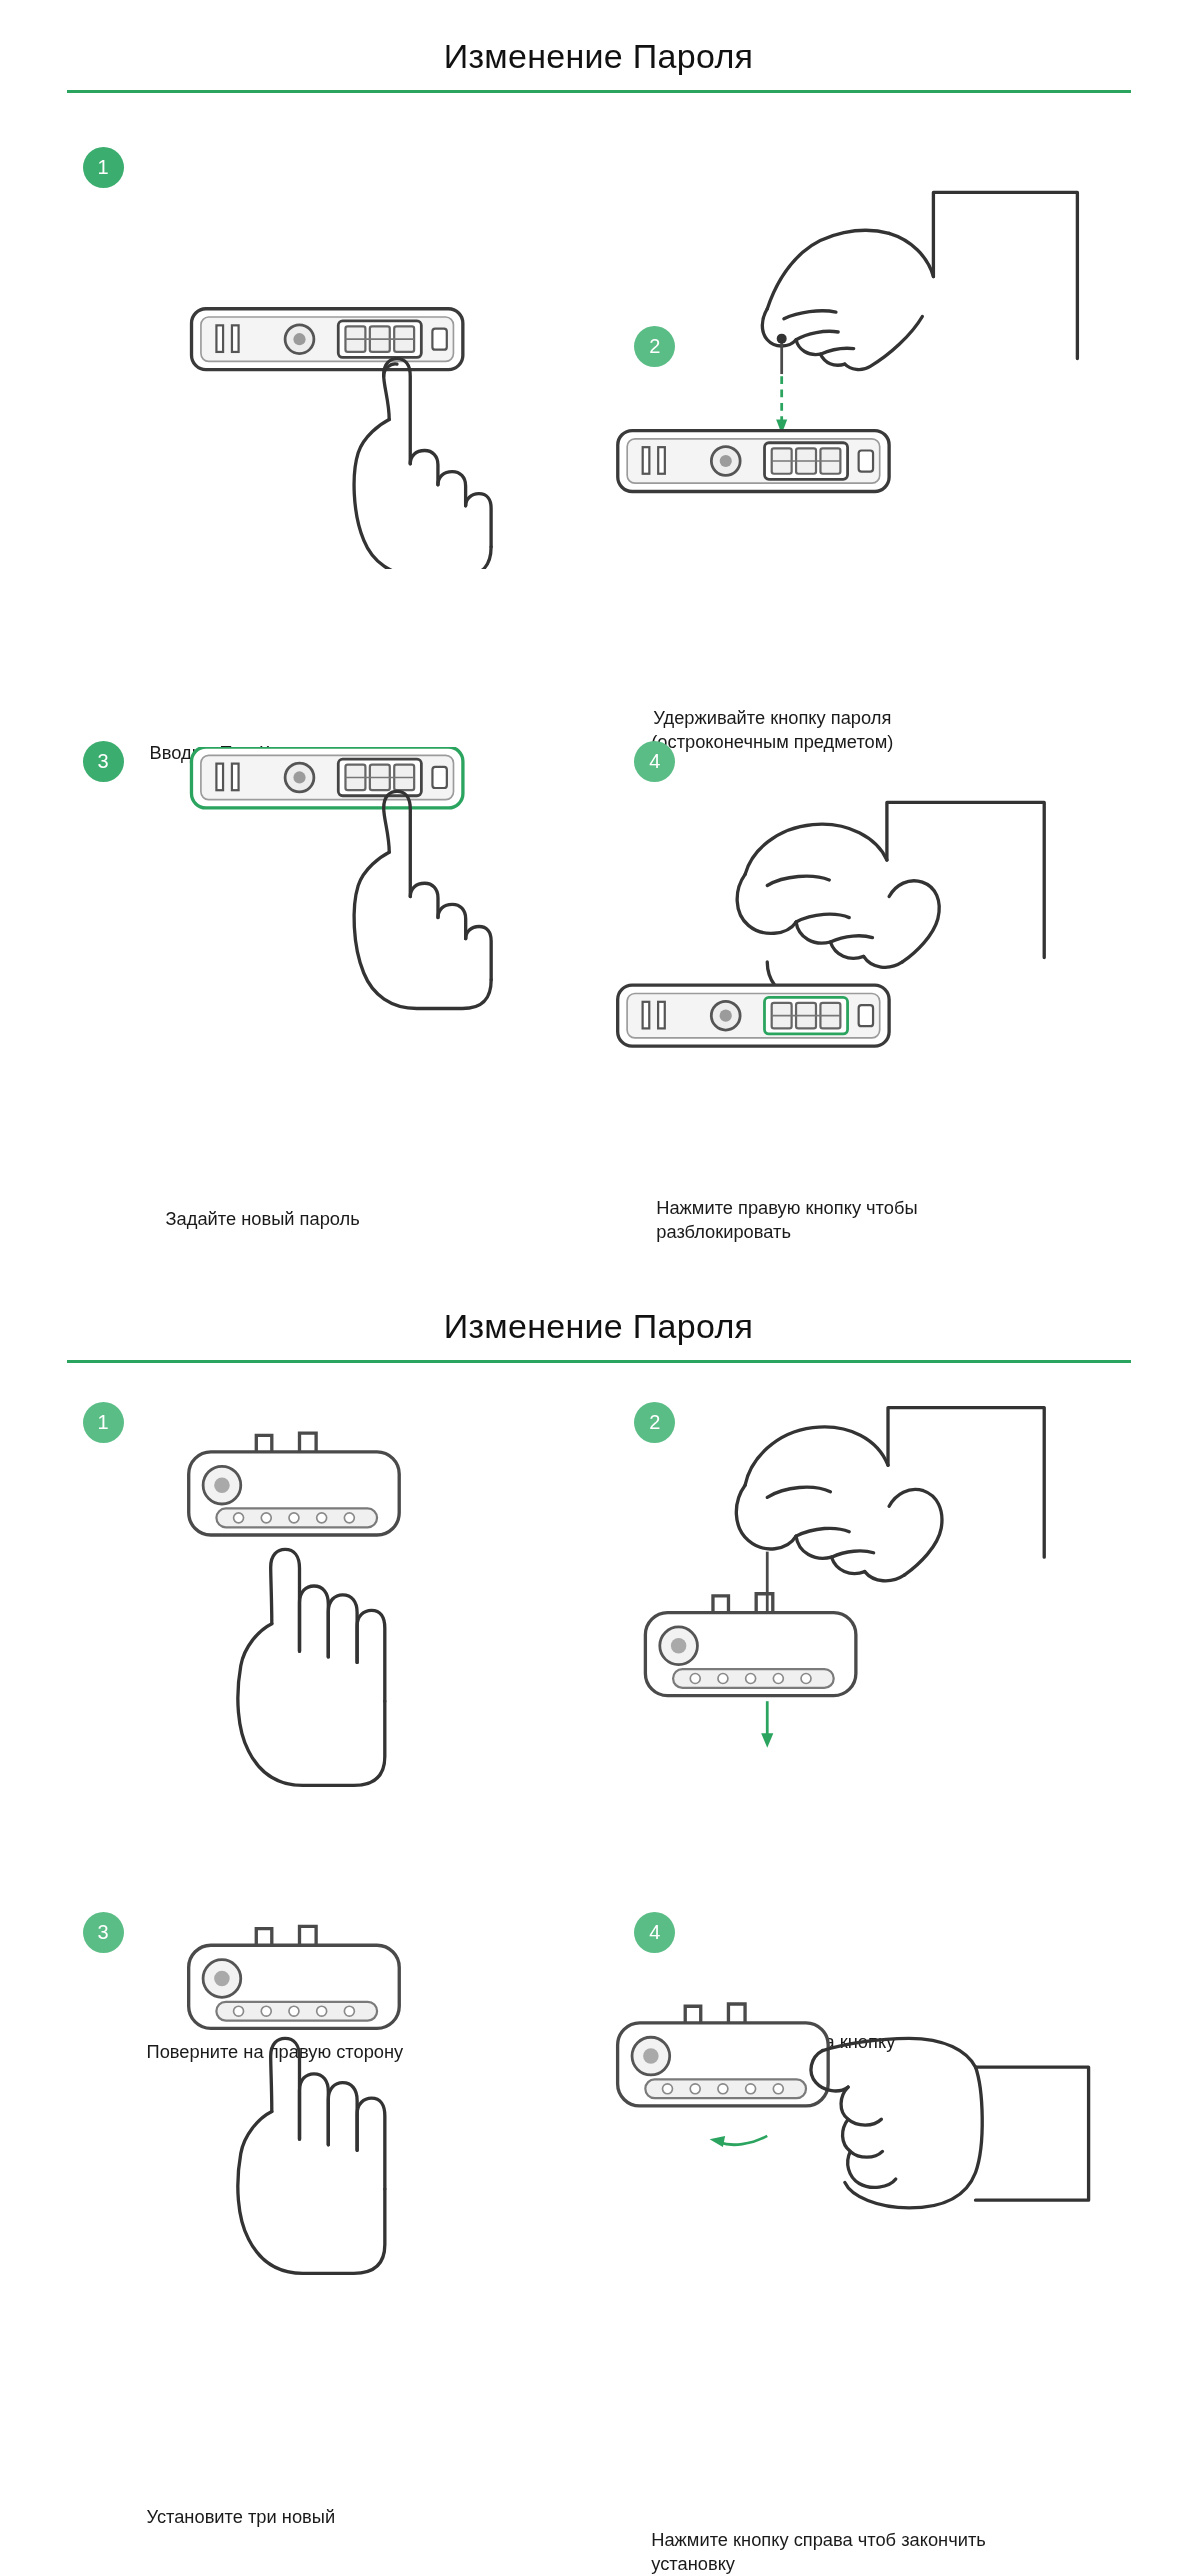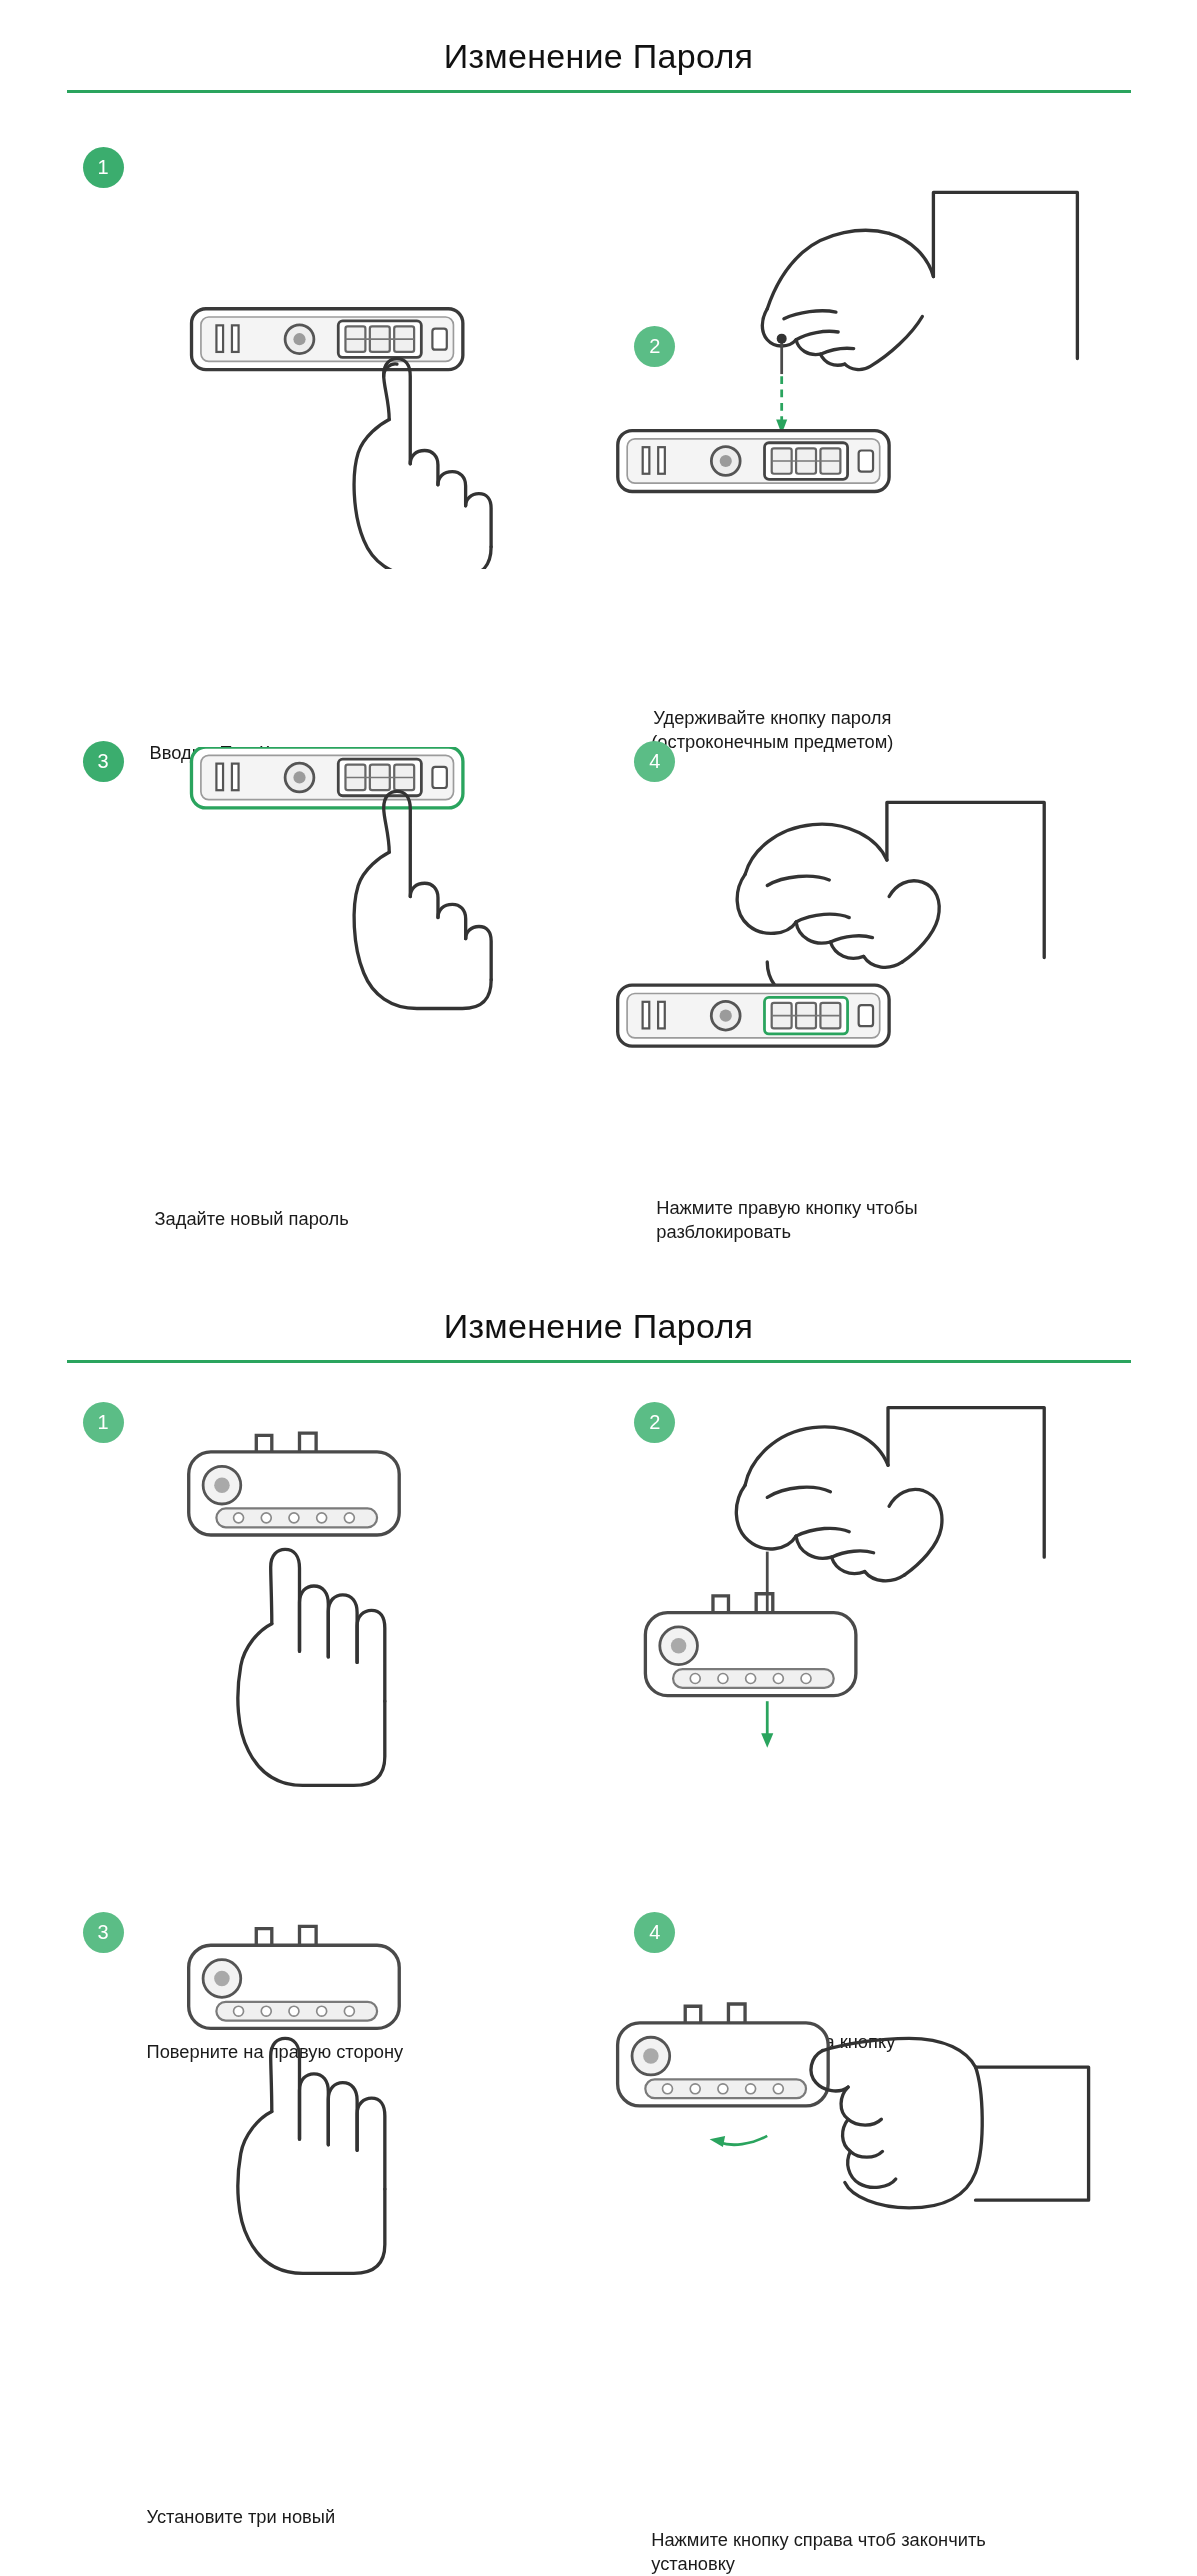--- a/index.html
+++ b/index.html
@@ -212,21 +212,21 @@
             </g>
             <g fill="none" stroke="#333" stroke-width="6" stroke-linecap="round" stroke-linejoin="round">
               <path d="M612 190 C612 158 602 130 602 110 C602 88 614 80 626 80 C640 80 650 90 650 112 L650 270"></path>
               <path d="M650 270 C650 256 660 246 676 246 C690 246 700 256 700 272 L700 308"></path>
               <path d="M700 308 C700 294 710 284 726 284 C740 284 750 294 750 310 L750 346"></path>
               <path d="M750 346 C750 334 760 324 774 324 C788 324 796 334 796 350 L796 420"></path>
               <path d="M612 190 C596 198 566 220 556 250 C544 288 546 360 566 408 C582 448 616 472 662 472 L744 472 C784 472 796 450 796 420"></path>
             </g>
           </svg>
         </div>
-        <div class="caption" style="left:105px;top:460px;">Задайте новый пароль</div>
+        <div class="caption" style="left:116px;top:460px;">Задайте новый пароль</div>
       </div>
 
       <div class="step" style="height:499px;margin-top:133px;">
         <div class="badge light" style="top:-5.5px;left:33px;">4</div>
         <div class="art">
           <svg width="543" height="421" viewBox="0 0 980 760">
             <g fill="none" stroke="#333" stroke-width="6" stroke-linecap="round" stroke-linejoin="round">
               <path d="M260 230 C272 186 318 146 382 140 C446 134 498 164 516 204"></path>
               <path d="M516 204 L516 100 L800 100 L800 380"></path>
               <path d="M260 230 C240 258 240 300 266 322 C292 344 336 340 352 316"></path>

